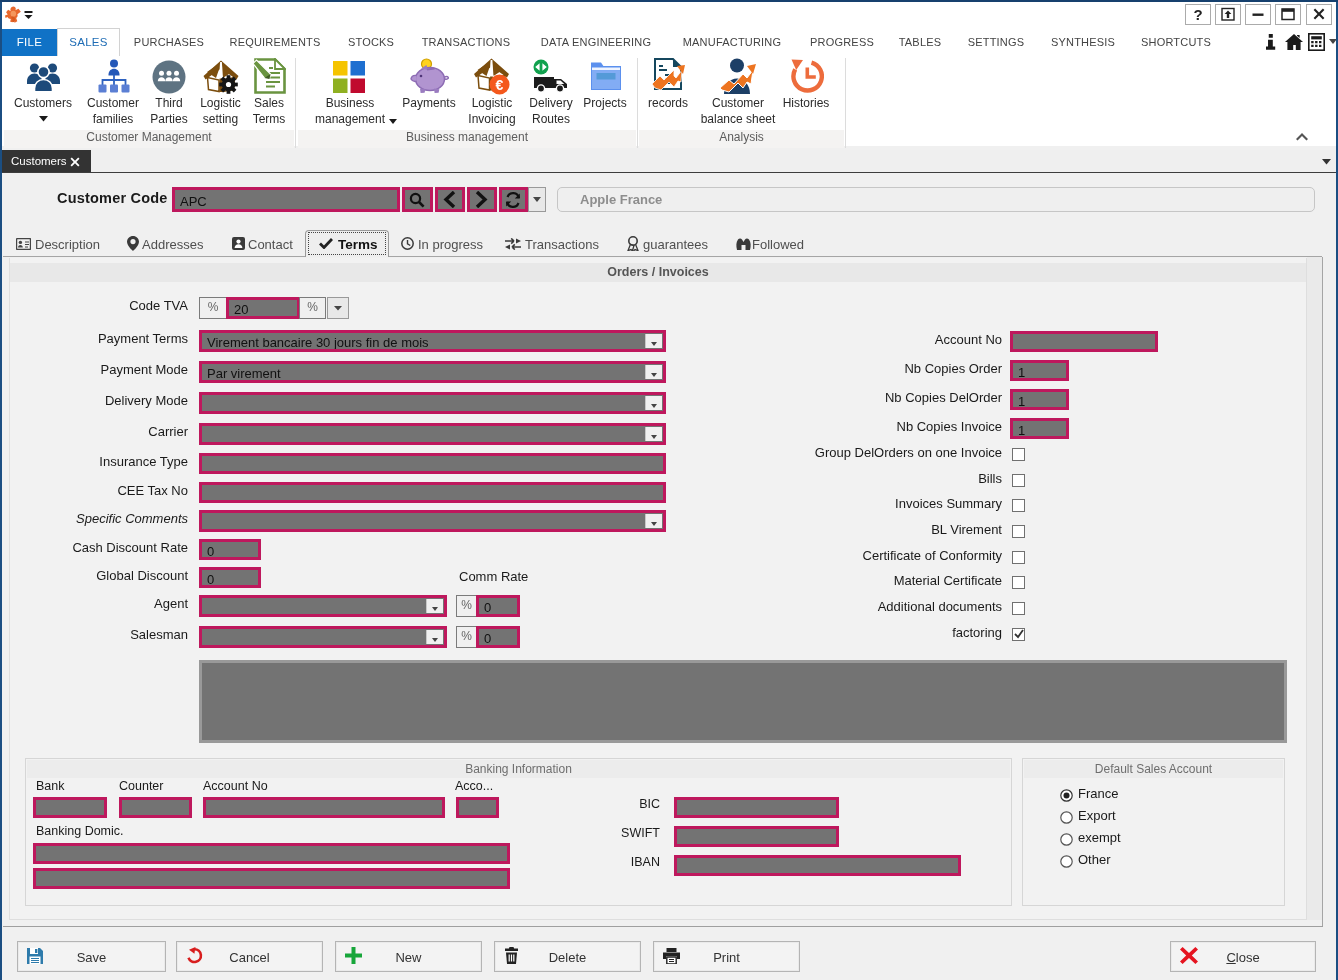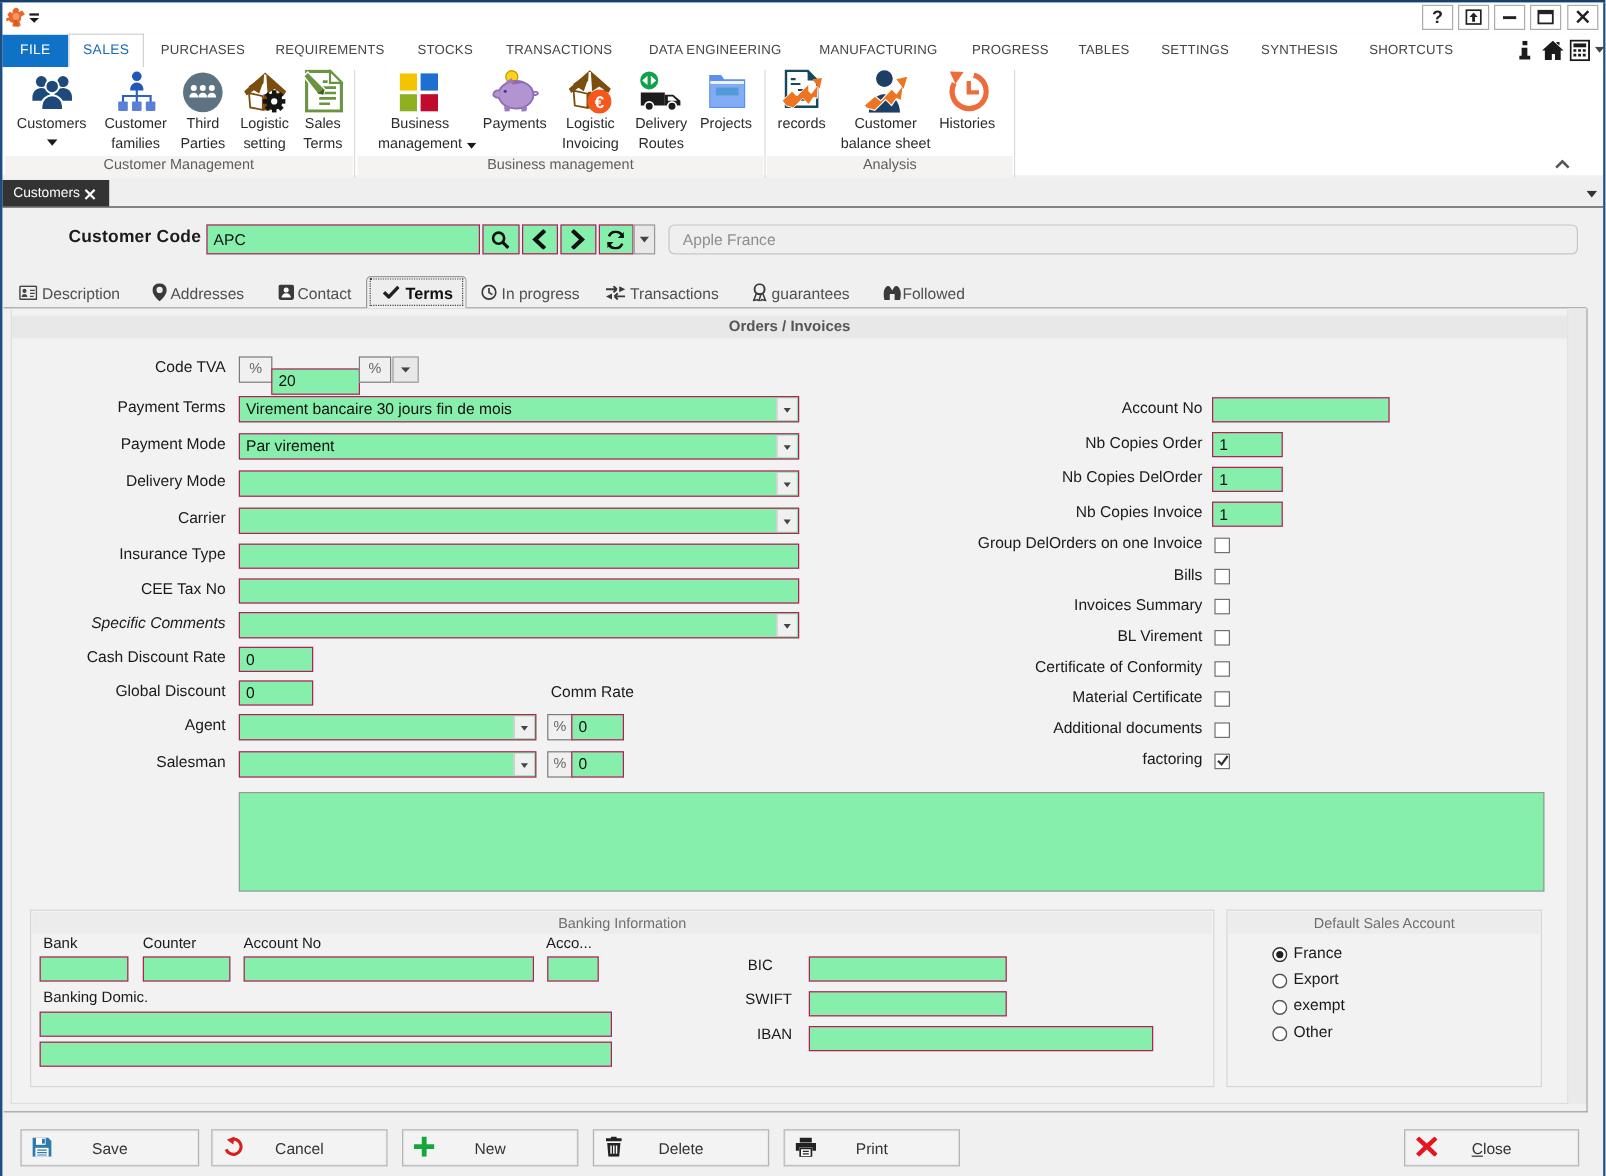--- a/index.html
+++ b/index.html
@@ -19,21 +19,21 @@
 #ribbon { position:absolute; left:2px; top:56px; width:1334px; height:90px; background:#ffffff; }
 .rstrip { position:absolute; top:130px; height:18px; background:#f4f3f2; color:#5d5d5d; font-size:12px; text-align:center; line-height:15px; }
 .rsep { position:absolute; top:58px; width:1px; height:90px; background:#dcdcdc; }
 .rlabel { position:absolute; font-size:12px; color:#2b2b2b; text-align:center; line-height:15.5px; white-space:nowrap; }
 
 #tabstrip { position:absolute; left:2px; top:150px; width:1334px; height:23px; background:#efefef; border-bottom:1px solid #3d3d3d; }
 #doctab { position:absolute; left:0; top:0px; width:89px; height:22px; background:#333333; color:#fff; font-size:11.5px; line-height:22px; padding-left:9px; }
 
 .lbl { position:absolute; font-size:13px; color:#1a1a1a; white-space:nowrap; }
 .rlbl { position:absolute; font-size:13px; color:#1a1a1a; white-space:nowrap; text-align:right; }
-.in { position:absolute; background:#86efac; border:1px solid #be185d; font-size:13px; color:#111; padding-left:5px; line-height:19px; white-space:nowrap; overflow:hidden;}
+.in { position:absolute; background:#737373; border:3px solid #be185d; font-size:13px; color:#111; padding-left:5px; line-height:19px; white-space:nowrap; overflow:hidden;}
 .gbox { position:absolute; background:#f0f0f0; border:1px solid #7b7b7b; font-size:12px; color:#666; text-align:center; line-height:19px; }
 .dd { position:absolute; right:1px; top:1px; bottom:1px; width:17px; background:#f0f0f0; border-left:1px solid #c8c8c8; }
 .dd:after { content:""; position:absolute; left:5px; top:8px; border-left:3.5px solid transparent; border-right:3.5px solid transparent; border-top:4px solid #444; }
 .cb { position:absolute; width:13px; height:13px; background:#fff; border:1px solid #707070; }
 .grp { position:absolute; border:1px solid #d6d6d6; background:#f2f2f2; }
 .ghdr { position:absolute; left:1px; right:1px; top:1px; height:18px; background:#ececec; color:#6e6e6e; font-weight:normal; font-size:12px; text-align:center; line-height:18px; }
 .btn { position:absolute; top:941px; height:31px; background:#f3f3f3; border:1px solid #b4b4b4; box-shadow:inset 0 0 0 1px #eaeaea; font-size:13px; color:#333; }
 .btn span { position:absolute; left:0; right:0; top:8px; text-align:center; }
 
 #edge-t { position:absolute; left:0; top:0; width:1338px; height:2px; background:#16406e; }
@@ -295,21 +295,21 @@
   </svg>
   <div class="in" style="left:499px;top:187px;width:29px;height:25px;"></div>
   <svg class="abs" style="left:504px;top:192px" width="18" height="16" viewBox="0 0 18 16">
     <path d="M3 10a6 6 0 0 0 11.5 1M15 6A6 6 0 0 0 3.5 5" fill="none" stroke="#111" stroke-width="2.2"></path>
     <path d="M15.8 1.4v5h-5zM2.2 14.6v-5h5z" fill="#111"></path>
   </svg>
   <div class="abs" style="left:528px;top:187px;width:18px;height:25px;background:#e8e8e8;border:1px solid #999;"></div>
   <svg class="abs" style="left:533px;top:197px" width="8" height="6" viewBox="0 0 8 6">
     <path d="M0 0h8L4 5z" fill="#444"></path>
   </svg>
-  <div class="abs" style="left:557px;top:187px;width:758px;height:25px;background:#efefef;border:1px solid #c6c6c6;border-radius:5px;color:#8d8d8d;font-size:13px;line-height:23px;padding-left:11px;">Apple France</div>
+  <div class="abs" style="left:557px;top:187px;width:758px;height:25px;background:#efefef;border:1px solid #c6c6c6;border-radius:5px;color:#8d8d8d;font-size:13px;line-height:23px;padding-left:22px;font-weight:bold;">Apple France</div>
 
   <div class="abs" style="left:3px;top:256px;width:1319px;height:1px;background:#a5a5a5;"></div>
   <div class="abs" style="left:305px;top:230px;width:84px;height:27px;background:#eeeeee;border:1px solid #9a9a9a;border-bottom:none;border-radius:4px 4px 0 0;"></div>
 <div class="abs" style="left:308px;top:232px;width:78px;height:23px;border:1px dotted #444;"></div>
   <svg class="abs" style="left:319px;top:238px" width="14" height="11" viewBox="0 0 14 11">
     <path d="M1 5.5l4 4L13 1" fill="none" stroke="#222" stroke-width="2.8"></path>
   </svg>
   <div class="lbl" style="left:338px;top:237px;font-weight:bold;font-size:13.5px;color:#111;">Terms</div>
 
   <svg class="abs" style="left:16px;top:238px" width="15" height="12" viewBox="0 0 15 12">
@@ -357,21 +357,21 @@
   <div class="lbl" style="left:752px;top:237px;font-size:13px;color:#4f4f4f;">Followed</div>
 
   <div class="abs" style="left:1307px;top:257px;width:15px;height:663px;background:#eaeaea;"></div>
   <div class="abs" style="left:1322px;top:257px;width:1px;height:670px;background:#a5a5a5;"></div>
   <div class="abs" style="left:3px;top:926px;width:1320px;height:1px;background:#9f9f9f;"></div>
   <div class="abs" style="left:9px;top:258px;width:1298px;height:662px;background:#f2f2f2;border:1px solid #dedede;border-top:none;"></div>
   <div class="abs" style="left:10px;top:263px;width:1296px;height:19px;background:#e8e8e8;color:#4a4a4a;font-size:12.5px;font-weight:bold;text-align:center;line-height:18px;color:#555;">Orders / Invoices</div>
 
   <div class="rlbl" style="left:0px;top:298px;width:188px;">Code TVA</div>
   <div class="gbox" style="left:199px;top:297px;width:28px;height:22px;">%</div>
-  <div class="in" style="left:226px;top:297px;width:74px;height:22px;margin-top:10px;">20</div>
+  <div class="in" style="left:226px;top:297px;width:74px;height:22px;">20</div>
   <div class="gbox" style="left:299px;top:297px;width:27px;height:22px;">%</div>
   <div class="abs" style="left:327px;top:297px;width:22px;height:22px;background:#e8e8e8;border:1px solid #999;"></div>
   <svg class="abs" style="left:334px;top:306px" width="8" height="5" viewBox="0 0 8 5">
     <path d="M0 0h8L4 4.5z" fill="#444"></path>
   </svg>
   <div class="rlbl" style="left:0px;top:331px;width:188px;">Payment Terms</div>
   <div class="in" style="left:199px;top:330px;width:467px;height:22px;">Virement bancaire 30 jours fin de mois<div class="dd"></div></div>
   <div class="rlbl" style="left:0px;top:362px;width:188px;">Payment Mode</div>
   <div class="in" style="left:199px;top:361px;width:467px;height:22px;">Par virement<div class="dd"></div></div>
   <div class="rlbl" style="left:0px;top:393px;width:188px;">Delivery Mode</div>
@@ -444,21 +444,21 @@
   <div class="lbl" style="left:119px;top:779px;font-size:12.5px;">Counter</div>
   <div class="lbl" style="left:203px;top:779px;font-size:12.5px;">Account No</div>
   <div class="lbl" style="left:455px;top:779px;font-size:12.5px;">Acco...</div>
   <div class="in" style="left:33px;top:797px;width:74px;height:21px;"></div>
   <div class="in" style="left:119px;top:797px;width:73px;height:21px;"></div>
   <div class="in" style="left:203px;top:797px;width:242px;height:21px;"></div>
   <div class="in" style="left:456px;top:797px;width:43px;height:21px;"></div>
   <div class="lbl" style="left:36px;top:824px;font-size:12.5px;">Banking Domic.</div>
   <div class="in" style="left:33px;top:843px;width:477px;height:21px;"></div>
   <div class="in" style="left:33px;top:868px;width:477px;height:21px;"></div>
-  <div class="rlbl" style="left:544px;top:797px;width:100px;font-size:12.5px;">BIC</div>
+  <div class="rlbl" style="left:560px;top:797px;width:100px;font-size:12.5px;">BIC</div>
   <div class="in" style="left:674px;top:797px;width:165px;height:21px;"></div>
   <div class="rlbl" style="left:560px;top:826px;width:100px;font-size:12.5px;">SWIFT</div>
   <div class="in" style="left:674px;top:826px;width:165px;height:21px;"></div>
   <div class="rlbl" style="left:560px;top:855px;width:100px;font-size:12.5px;">IBAN</div>
   <div class="in" style="left:674px;top:855px;width:287px;height:21px;"></div>
 
   <div class="grp" style="left:1022px;top:758px;width:263px;height:148px;">
     <div class="ghdr">Default Sales Account</div>
   </div>
   <svg class="abs" style="left:1060px;top:789px" width="13" height="13" viewBox="0 0 13 13">

